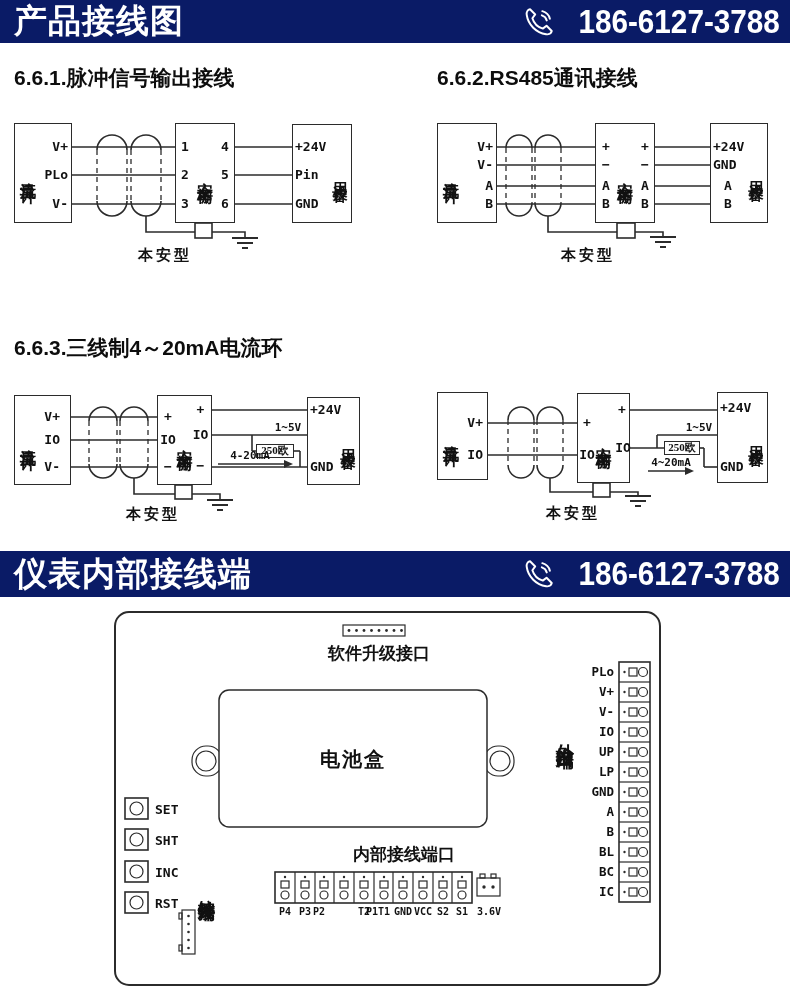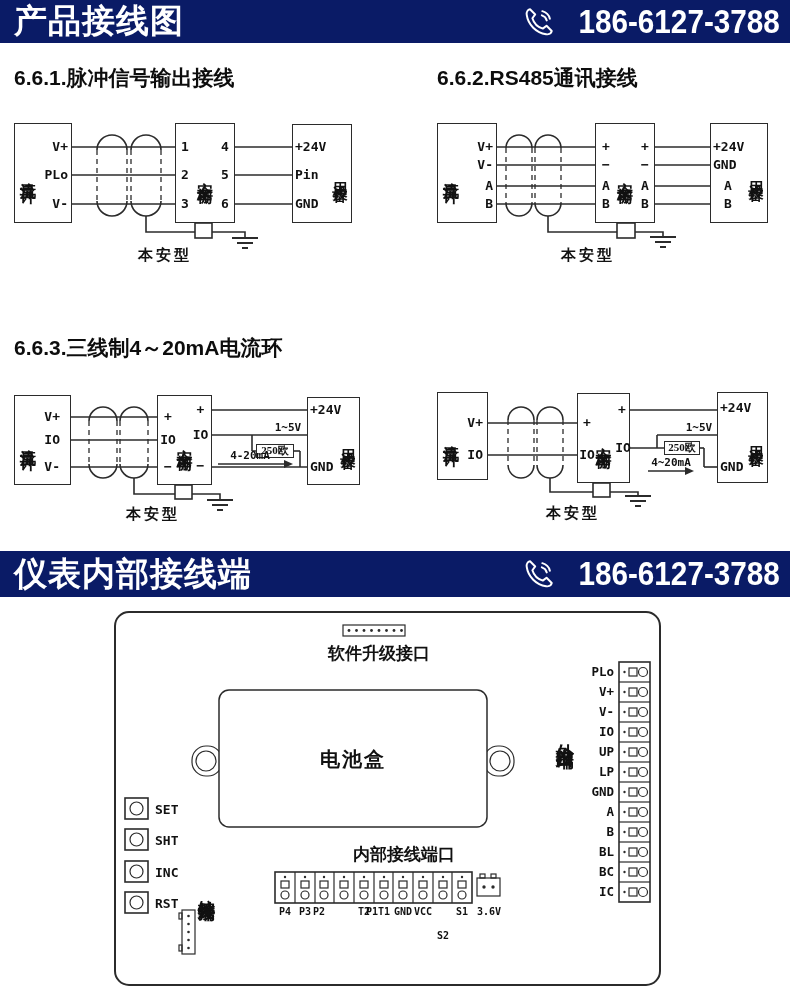--- a/index.html
+++ b/index.html
@@ -481,21 +481,21 @@
     <div class="board-label" style="left:345px;top:243px;width:118px;text-align:center;font-size:17px;">内部接线端口</div>
 
     <div class="mono-label t-c" style="left:272px;top:306px;width:26px;font-size:10px;text-align:center;">P4</div>
     <div class="mono-label t-c" style="left:292px;top:306px;width:26px;font-size:10px;text-align:center;">P3</div>
     <div class="mono-label t-c" style="left:311px;top:306px;width:16px;font-size:10px;text-align:center;">P2</div>
     <div class="mono-label t-c" style="left:331px;top:306px;width:26px;font-size:10px;text-align:center;margin-left:28px;">P1</div>
     <div class="mono-label t-c" style="left:351px;top:306px;width:26px;font-size:10px;text-align:center;">T2</div>
     <div class="mono-label t-c" style="left:371px;top:306px;width:26px;font-size:10px;text-align:center;">T1</div>
     <div class="mono-label t-c" style="left:390px;top:306px;width:26px;font-size:10px;text-align:center;">GND</div>
     <div class="mono-label t-c" style="left:410px;top:306px;width:26px;font-size:10px;text-align:center;">VCC</div>
-    <div class="mono-label t-c" style="left:430px;top:306px;width:26px;font-size:10px;text-align:center;margin-top:24px;">S2</div>
+    <div class="mono-label t-c" style="left:430px;top:306px;width:26px;font-size:10px;text-align:center;">S2</div>
     <div class="mono-label t-c" style="left:449px;top:306px;width:26px;font-size:10px;text-align:center;">S1</div>
     <div class="mono-label t-c" style="left:473px;top:306px;width:32px;font-size:10px;text-align:center;">3.6V</div>
 
     <div class="vtext" style="position:absolute;left:556px;top:130px;font-size:18px;letter-spacing:2px;">外输出端口</div>
 
     <div class="mono-label" style="left:576px;top:64px;width:38px;font-size:12.5px;text-align:right;">PLo</div>
     <div class="mono-label" style="left:576px;top:84px;width:38px;font-size:12.5px;text-align:right;">V+</div>
     <div class="mono-label" style="left:576px;top:104px;width:38px;font-size:12.5px;text-align:right;">V-</div>
     <div class="mono-label" style="left:576px;top:124px;width:38px;font-size:12.5px;text-align:right;">IO</div>
     <div class="mono-label" style="left:576px;top:144px;width:38px;font-size:12.5px;text-align:right;">UP</div>

